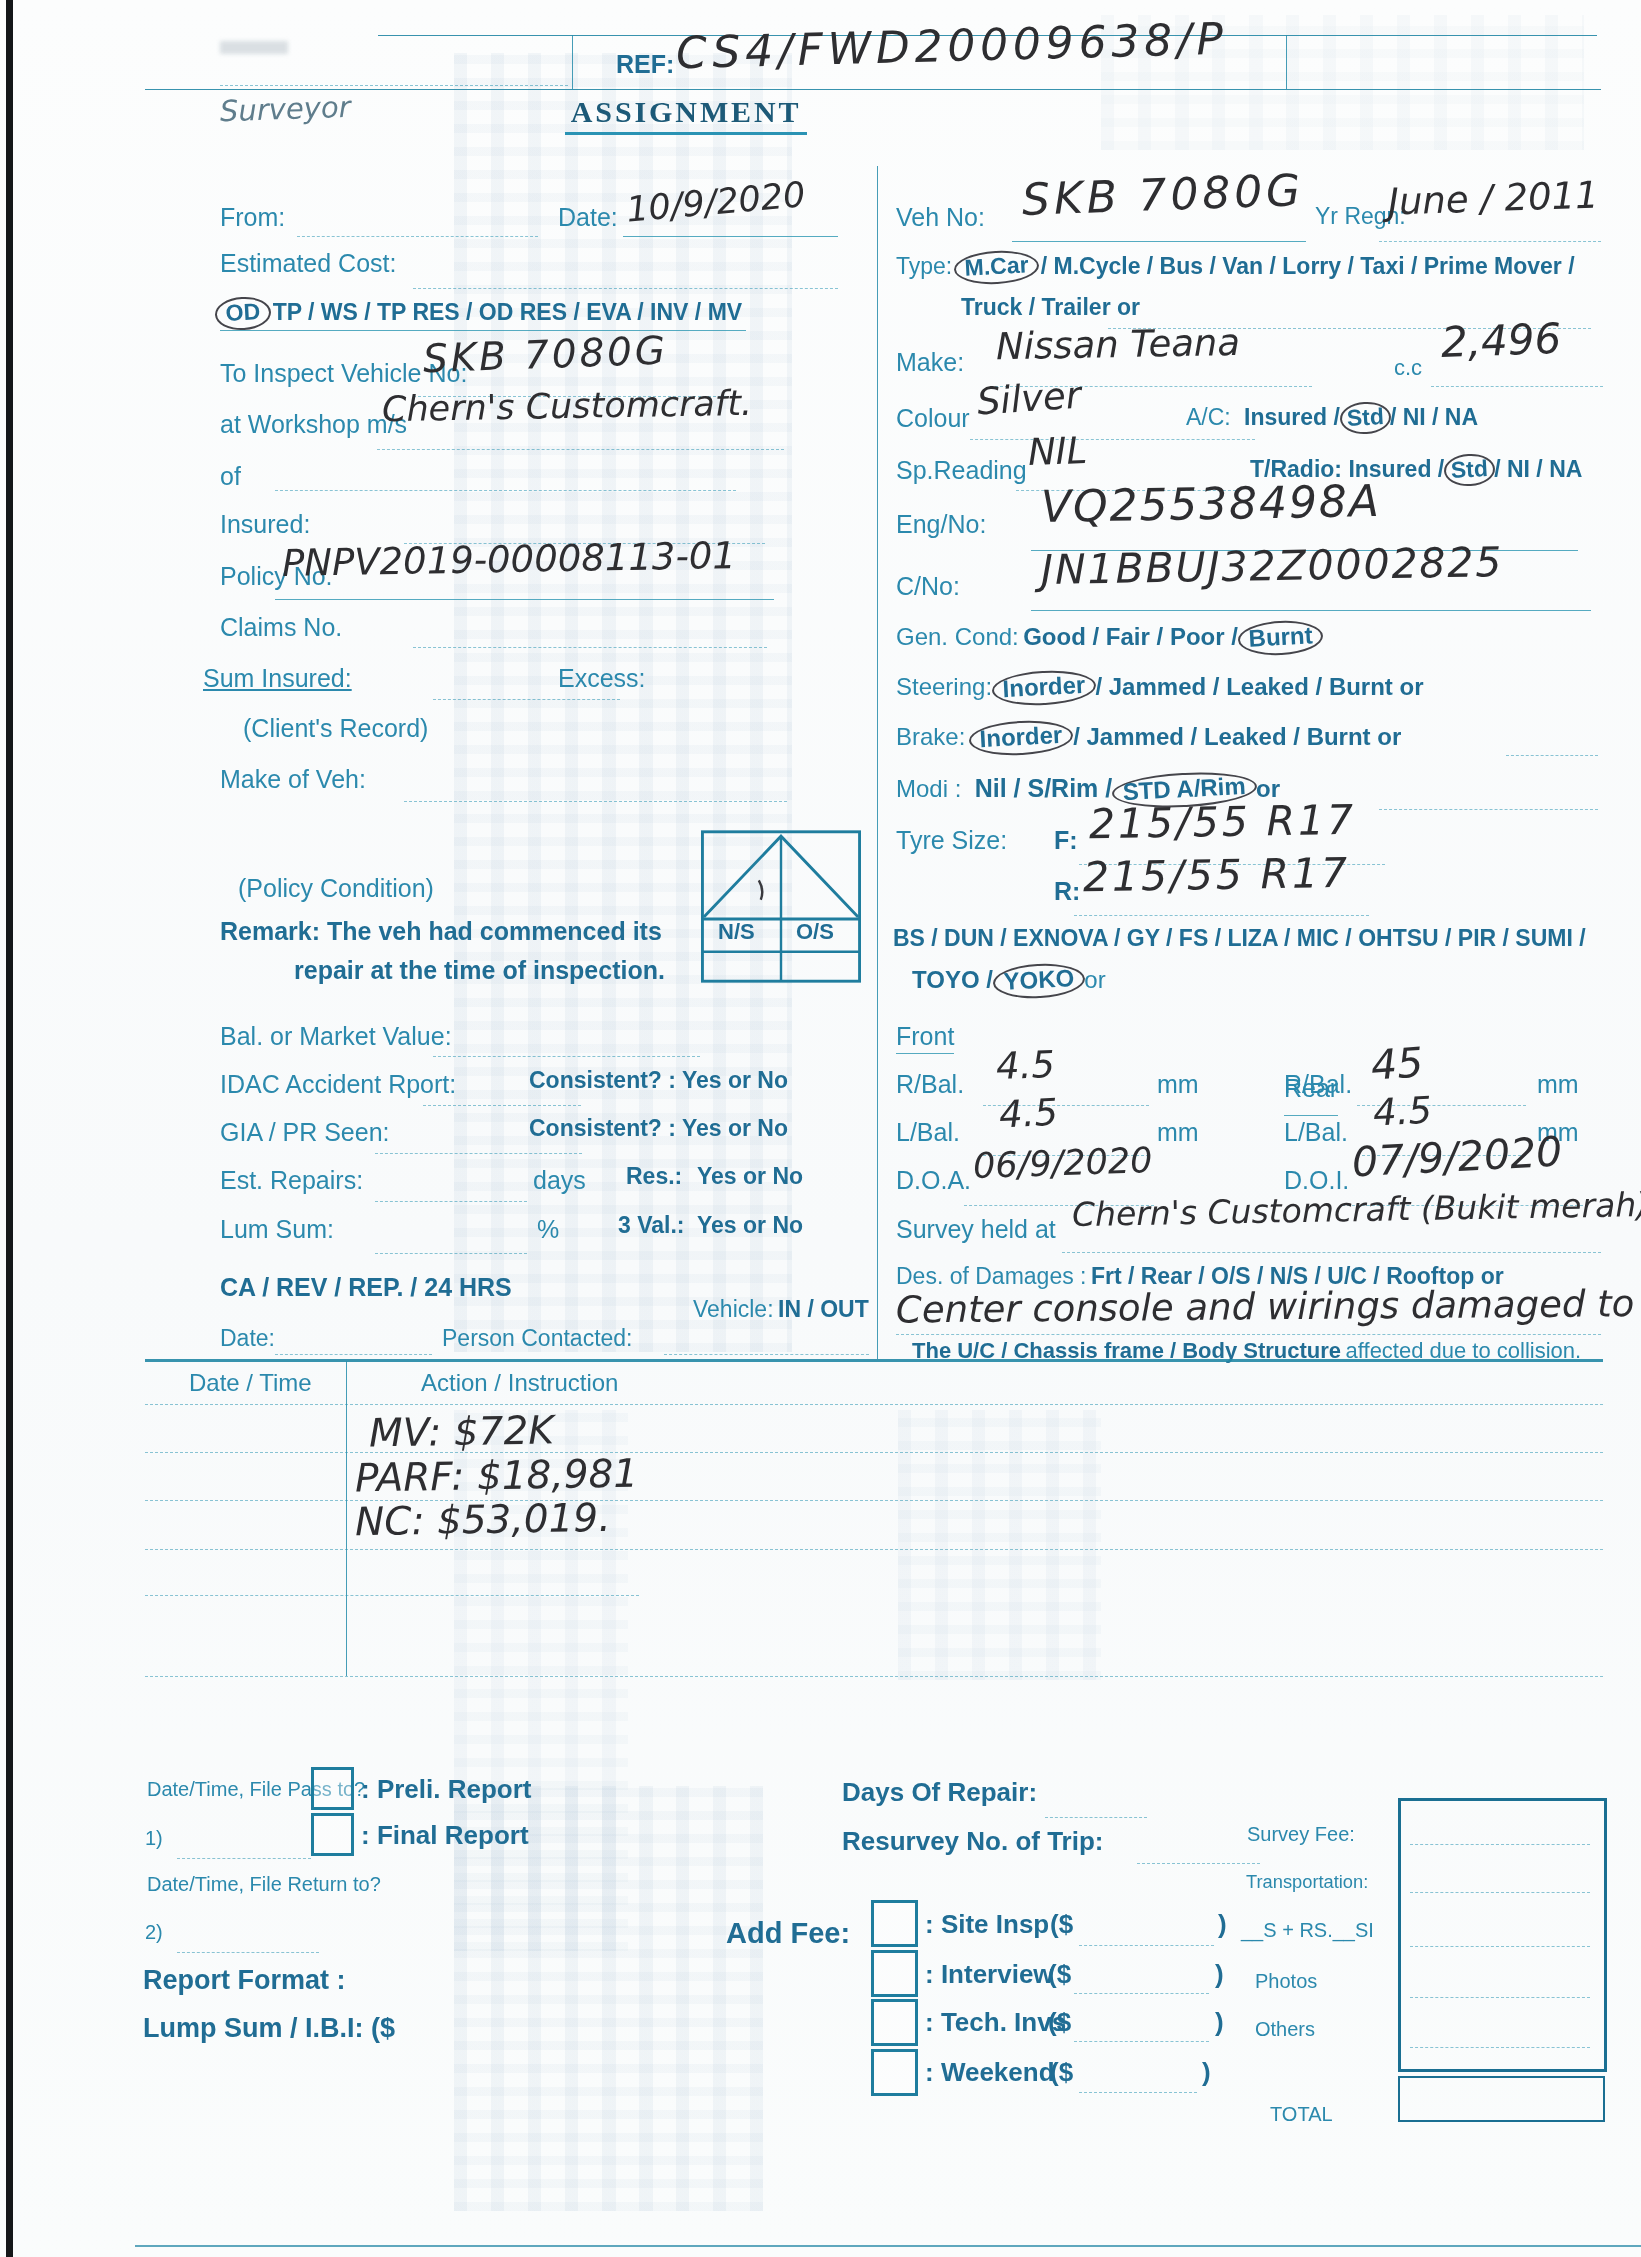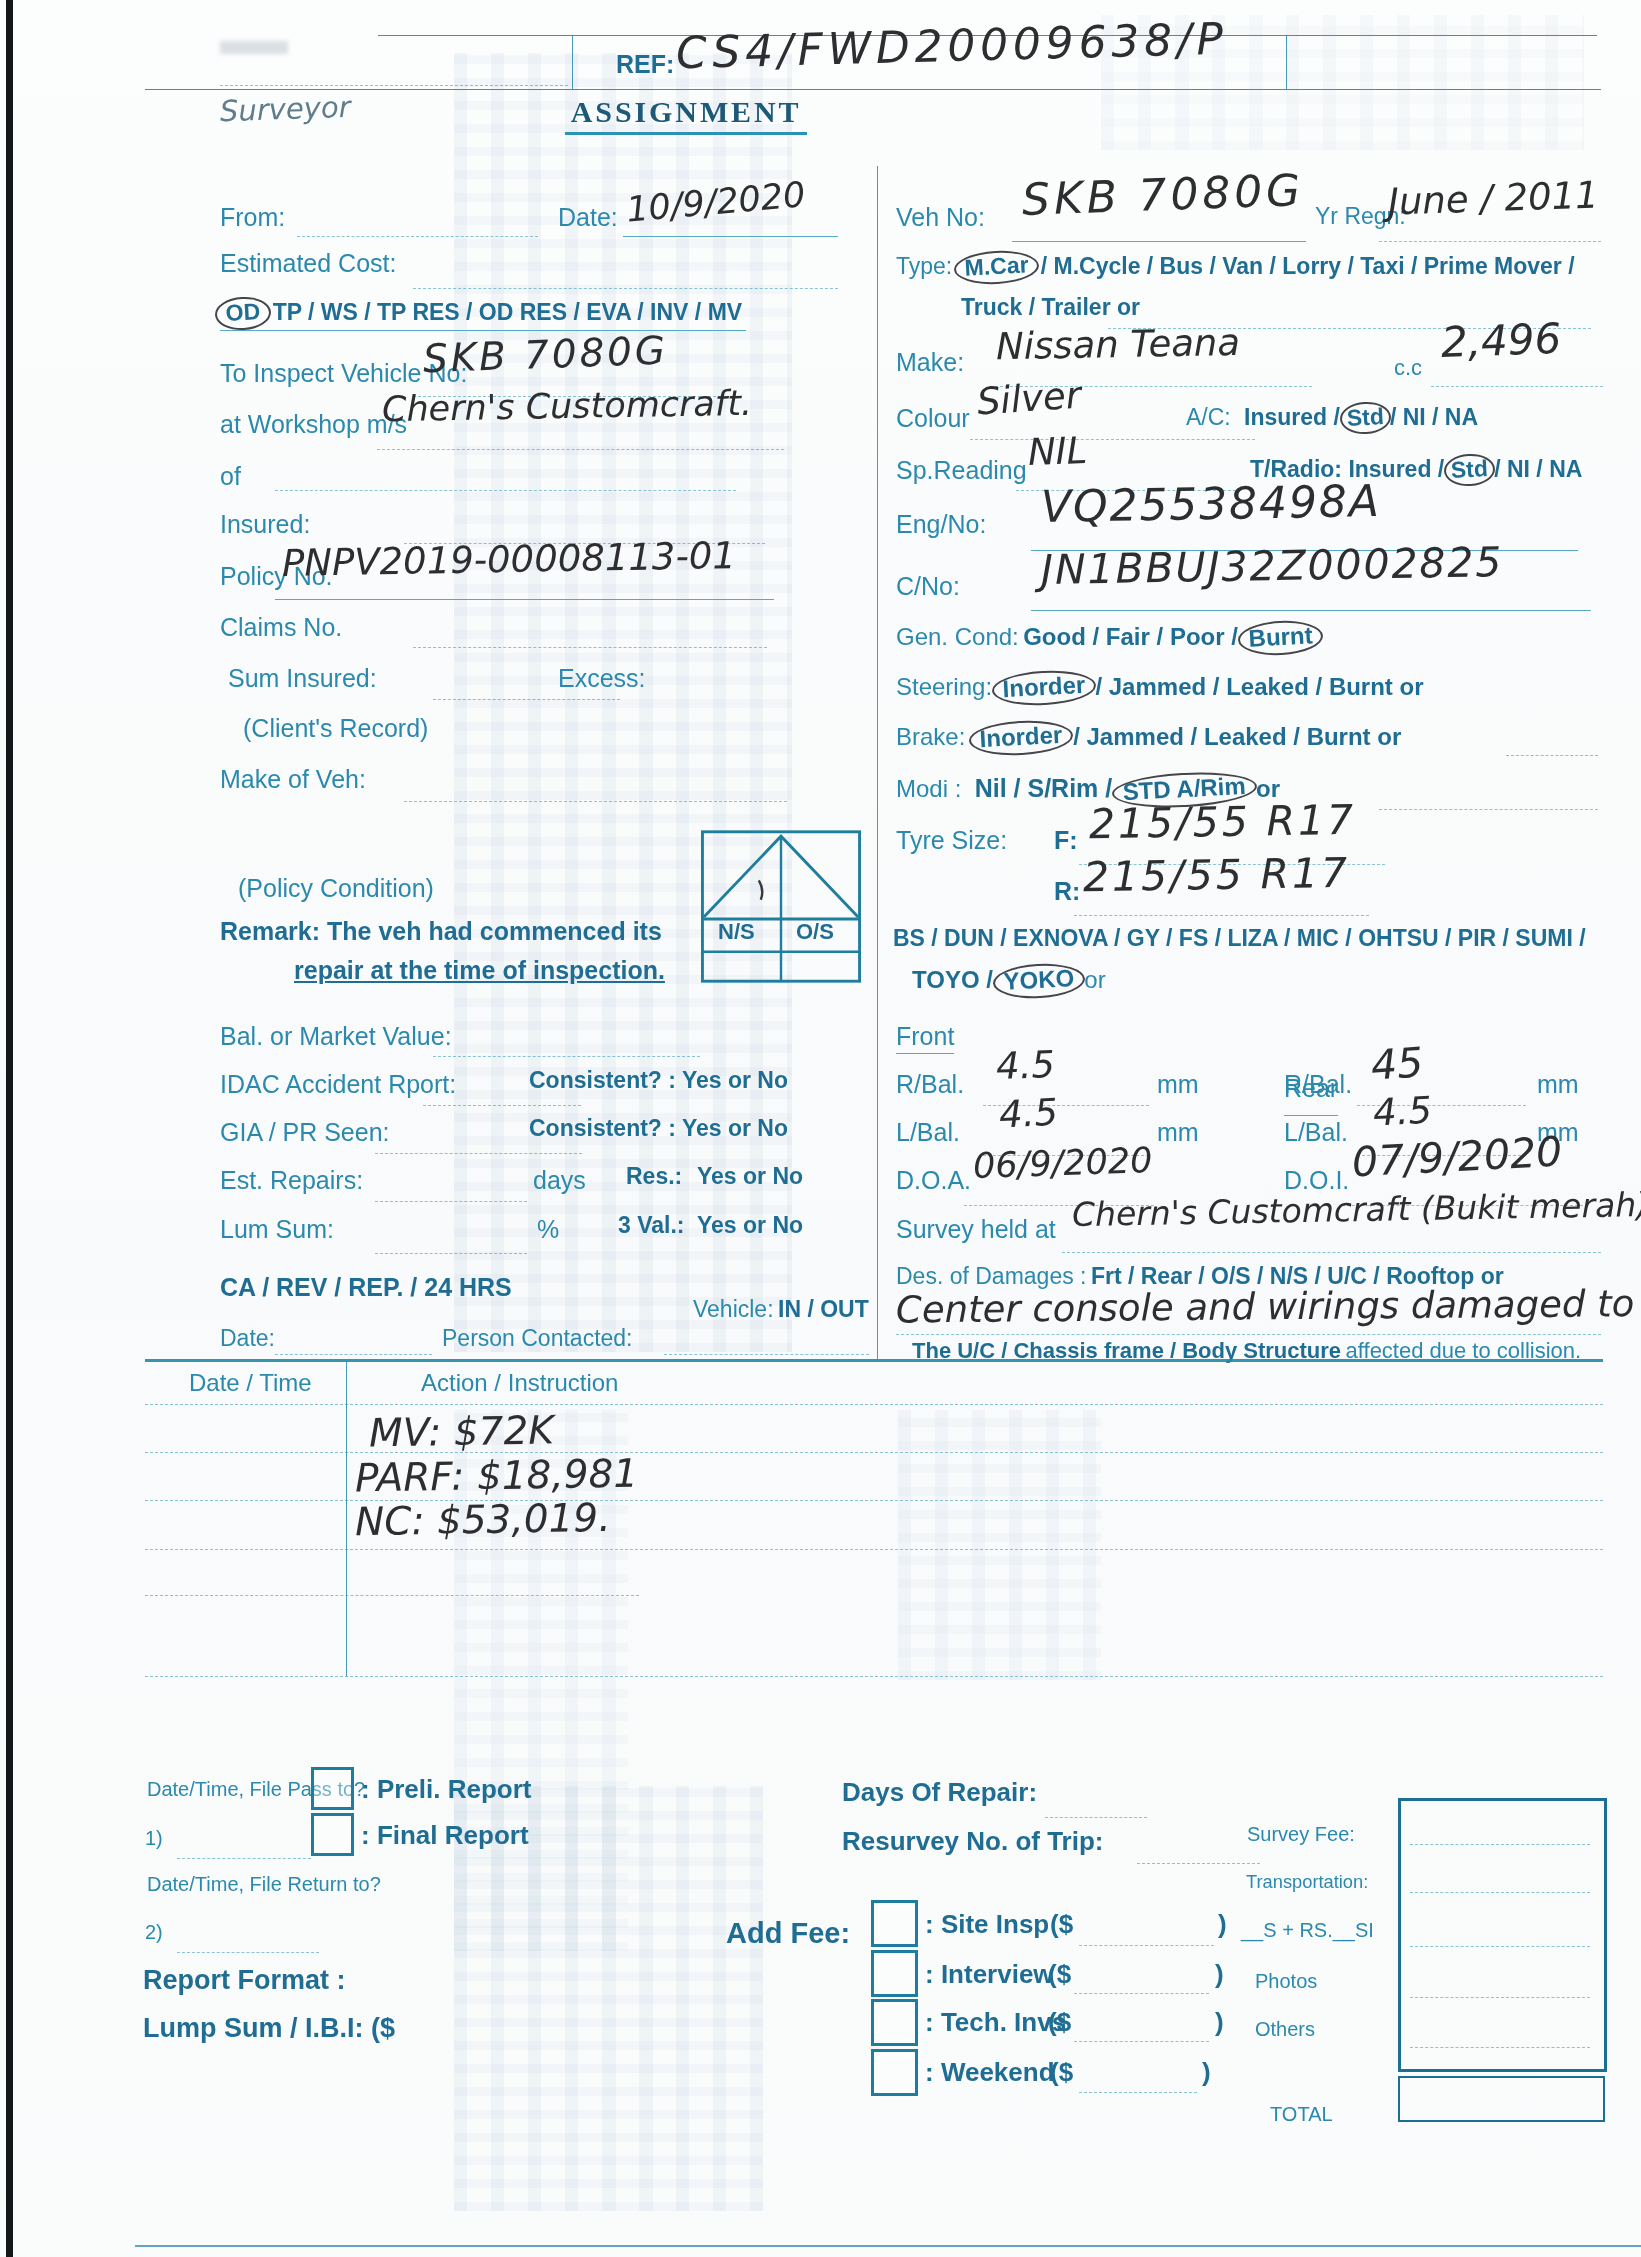--- a/index.html
+++ b/index.html
@@ -81,21 +81,21 @@
   <div class="t lbl" style="left:220px;top:510px;">Insured:</div>
   <div class="line dash" style="left:404px;top:543px;width:361px;"></div>
 
   <div class="t lbl" style="left:220px;top:562px;">Policy No.</div>
   <div class="t hw" style="left:282px;top:539px;font-size:37px;transform:rotate(-1deg);">PNPV2019-00008113-01</div>
   <div class="line" style="left:275px;top:599px;width:499px;"></div>
 
   <div class="t lbl" style="left:220px;top:613px;">Claims No.</div>
   <div class="line dash" style="left:413px;top:647px;width:354px;"></div>
 
-  <div class="t lbl" style="left:228px;top:664px;">Sum Insured:</div>
+  <div class="t lbl" style="left:203px;top:664px;text-decoration:underline;">Sum Insured:</div>
   <div class="line dash" style="left:433px;top:699px;width:187px;"></div>
   <div class="t lbl" style="left:558px;top:664px;">Excess:</div>
 
   <div class="t lbl" style="left:243px;top:714px;">(Client's Record)</div>
 
   <div class="t lbl" style="left:220px;top:765px;">Make of Veh:</div>
   <div class="line dash" style="left:404px;top:801px;width:383px;"></div>
 
   <svg style="position:absolute;left:701px;top:830px;" width="160" height="153" viewBox="0 0 166 158">
     <rect x="1.5" y="1.5" width="163" height="155" fill="none" stroke="#1f7d9e" stroke-width="3"></rect>
@@ -103,21 +103,21 @@
     <line x1="2" y1="126" x2="164" y2="126" stroke="#1f7d9e" stroke-width="2.5"></line>
     <line x1="83" y1="6" x2="83" y2="157" stroke="#1f7d9e" stroke-width="2.5"></line>
     <path d="M3,90 L83,6 L163,90" fill="none" stroke="#1f7d9e" stroke-width="3"></path>
     <path d="M60,52 q6,10 2,20" fill="none" stroke="#3a3a3e" stroke-width="2.5"></path>
   </svg>
   <div class="t lbl lbl-b" style="left:718px;top:919px;font-size:22px;">N/S</div>
   <div class="t lbl lbl-b" style="left:796px;top:919px;font-size:22px;">O/S</div>
 
   <div class="t lbl" style="left:238px;top:874px;">(Policy Condition)</div>
   <div class="t lbl lbl-b" style="left:220px;top:917px;">Remark: The veh had commenced its</div>
-  <div class="t lbl lbl-b" style="left:294px;top:956px;text-decoration:underline;">repair at the time of inspection.</div>
+  <div class="t lbl lbl-b" style="left:294px;top:956px;">repair at the time of inspection.</div>
 
   <div class="t lbl" style="left:220px;top:1022px;">Bal. or Market Value:</div>
   <div class="line dash" style="left:433px;top:1056px;width:267px;"></div>
 
   <div class="t lbl" style="left:220px;top:1070px;">IDAC Accident Rport:</div>
   <div class="line dash" style="left:423px;top:1105px;width:158px;"></div>
   <div class="t lbl lbl-b" style="left:529px;top:1067px;font-size:23px;">Consistent? : Yes or No</div>
 
   <div class="t lbl" style="left:220px;top:1118px;">GIA  /  PR  Seen:</div>
   <div class="line dash" style="left:375px;top:1153px;width:207px;"></div>

